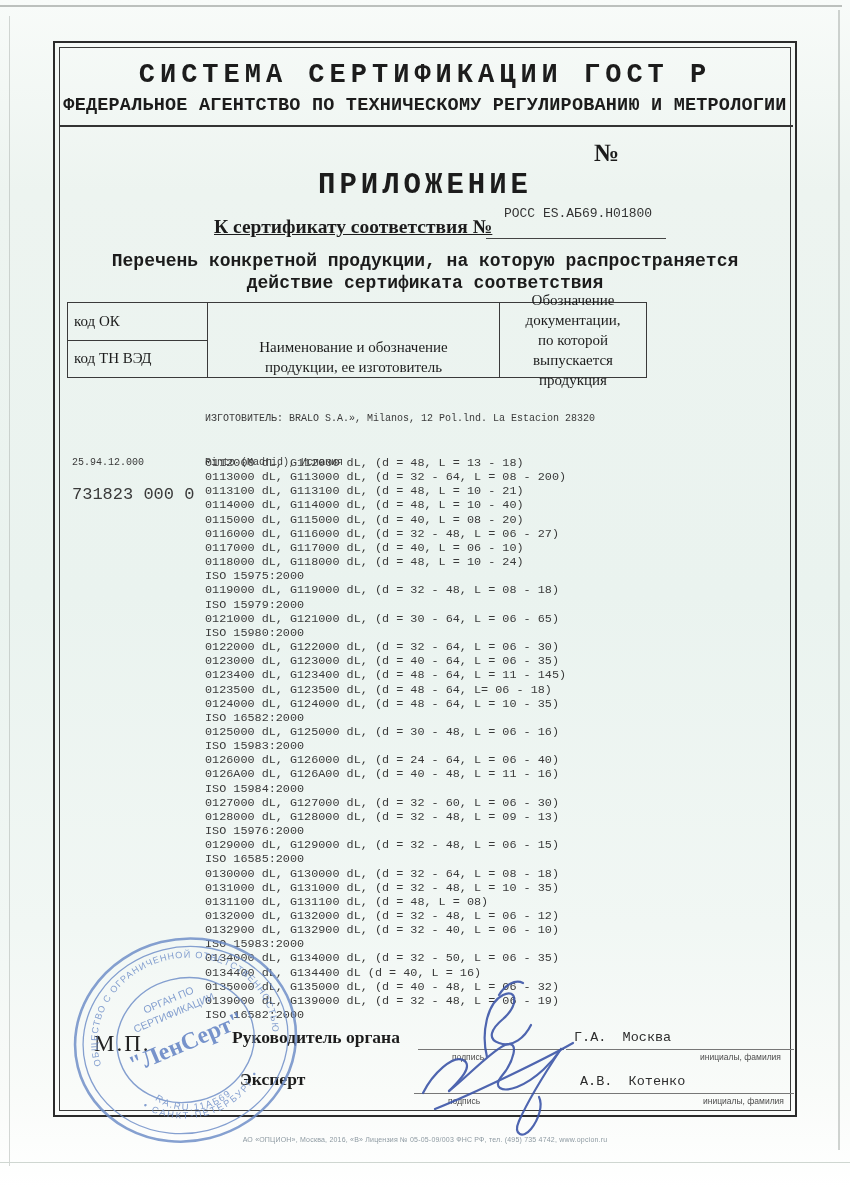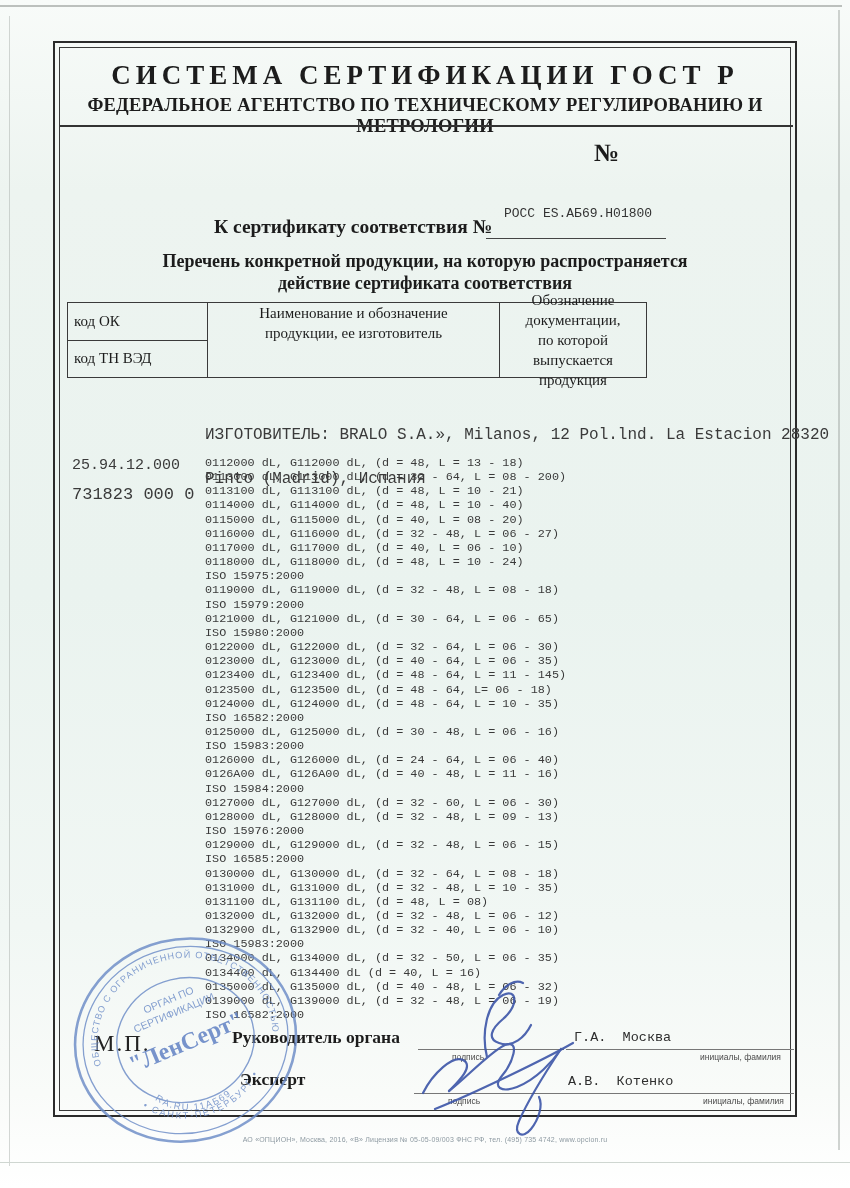--- a/index.html
+++ b/index.html
@@ -17,68 +17,68 @@
   .paper-bottom{position:absolute;left:0;top:1162px;width:850px;height:1px;background:#cfd6d1;}
   .frame{
     position:absolute;left:53px;top:41px;width:744px;height:1076px;
     border:2.5px solid #2b2b2b;box-sizing:border-box;
   }
   .frame-inner{
     position:absolute;left:4px;top:4px;right:4px;bottom:4px;
     border:1px solid #3a3a3a;
   }
   .abs{position:absolute;}
-  .center{left:53px;width:744px;text-align:center;}
+  .center{left:53px;width:744px;text-align:center;font-family:Liberation Mono, monospace;}
   .t-system{top:60px;font-size:27px;font-weight:bold;letter-spacing:5px;}
   .t-agency{top:95px;font-size:18.5px;font-weight:bold;letter-spacing:.2px;}
   .hdr-rule{left:60px;top:125px;width:733px;height:2px;background:#333;}
   .num-label{left:594px;top:139px;font-size:25px;font-weight:bold;}
   .num-value{
     left:628px;top:136px;font-family:"DejaVu Sans Mono", monospace;
     font-size:29px;letter-spacing:2.5px;color:#d94050;
   }
   .t-prilozhenie{top:169px;font-size:29px;font-weight:bold;letter-spacing:4px;}
-  .cert-label{left:214px;top:216px;font-size:19.5px;font-weight:bold;}
+  .cert-label{left:214px;top:216px;font-size:19.5px;font-weight:bold;text-decoration:underline;}
   .cert-number{
     left:488px;top:206px;width:180px;text-align:center;
     font-family:"Liberation Mono", monospace;font-size:13px;color:#333;
   }
   .cert-underline{left:486px;top:238px;width:180px;height:1px;background:#444;}
   .sub1{top:251px;font-size:18px;font-weight:bold;}
   .sub2{top:273px;font-size:18px;font-weight:bold;}
   .ptable{
     left:67px;top:302px;width:580px;height:76px;border:1.5px solid #3a3a3a;
     box-sizing:border-box;display:flex;
   }
   .pt-col1{width:140px;border-right:1px solid #3a3a3a;display:flex;flex-direction:column;box-sizing:border-box;}
   .pt-col1 .cell{flex:1;padding:4px 6px;font-size:15px;display:flex;align-items:center;}
   .pt-col1 .cell:first-child{border-bottom:1px solid #3a3a3a;}
-  .pt-col2{width:292px;border-right:1px solid #3a3a3a;display:flex;flex-direction:column;justify-content:flex-start;text-align:center;font-size:15px;line-height:20px;box-sizing:border-box;}
+  .pt-col2{width:292px;border-right:1px solid #3a3a3a;display:flex;flex-direction:column;justify-content:flex-end;text-align:center;font-size:15px;line-height:20px;box-sizing:border-box;}
   .pt-col3{flex:1;display:flex;flex-direction:column;justify-content:center;text-align:center;font-size:15px;line-height:20px;}
   .mono{font-family:"Liberation Mono", monospace;color:#3a3a3a;white-space:pre;}
-  .mfr{left:205px;top:399px;font-size:16px;line-height:14.6px;}
-  .code-ok{left:72px;top:457px;font-size:15px;}
+  .mfr{left:205px;top:383px;font-size:10px;line-height:14.6px;}
+  .code-ok{left:72px;top:457px;font-size:10px;}
   .code-tnved{left:72px;top:485px;font-size:17px;}
   .products{left:205px;top:456px;font-size:11.8px;}
   .products div{line-height:14.15px;}
   .sig-head-label{left:232px;top:1027px;font-size:17.5px;font-weight:bold;}
   .sig-expert-label{left:240px;top:1069px;font-size:17.5px;font-weight:bold;}
   .sig-line{height:1px;background:#777;}
   .sl1{left:418px;top:1049px;width:146px;}
   .sl2{left:414px;top:1093px;width:138px;}
   .nl1{left:566px;top:1049px;width:228px;}
   .nl2{left:546px;top:1093px;width:248px;}
   .cap{font-family:"Liberation Sans", sans-serif;font-size:8.5px;color:#4c4c4c;}
   .cap-sign1{left:452px;top:1052px;}
   .cap-sign2{left:448px;top:1096px;}
   .cap-name1{left:700px;top:1052px;}
   .cap-name2{left:703px;top:1096px;}
   .typed-name{font-family:"Liberation Mono", monospace;font-size:13.5px;color:#2e2e2e;white-space:pre;}
   .name1{left:574px;top:1030px;}
-  .name2{left:568px;top:1074px;}
+  .name2{left:580px;top:1074px;}
   .mp{left:94px;top:1031px;font-size:23px;letter-spacing:2px;color:#222;}
   .stamp-svg{left:66px;top:932px;opacity:.82;transform:rotate(-14deg);}
   .sig-ink{left:395px;top:975px;}
   .footer{
     left:0;top:1136px;width:850px;text-align:center;
     font-family:"Liberation Sans", sans-serif;font-size:7px;color:#8e9aa2;letter-spacing:.2px;
   }
 </style>
 </head>
 <body>
@@ -92,20 +92,21 @@
   <div class="frame">
     <div class="frame-inner"></div>
   </div>
 
   <div class="abs center t-system">СИСТЕМА СЕРТИФИКАЦИИ ГОСТ Р</div>
   <div class="abs center t-agency">ФЕДЕРАЛЬНОЕ АГЕНТСТВО ПО ТЕХНИЧЕСКОМУ РЕГУЛИРОВАНИЮ И МЕТРОЛОГИИ</div>
   <div class="abs hdr-rule"></div>
 
   <div class="abs num-label">№</div>
 
+  <div class="abs center t-prilozhenie">ПРИЛОЖЕНИЕ</div>
 
   <div class="abs cert-label">К сертификату соответствия №</div>
   <div class="abs cert-number">РОСС ES.АБ69.Н01800</div>
   <div class="abs cert-underline"></div>
 
   <div class="abs center sub1">Перечень конкретной продукции,  на которую распространяется</div>
   <div class="abs center sub2">действие сертификата соответствия</div>
 
   <div class="abs ptable">
     <div class="pt-col1">

